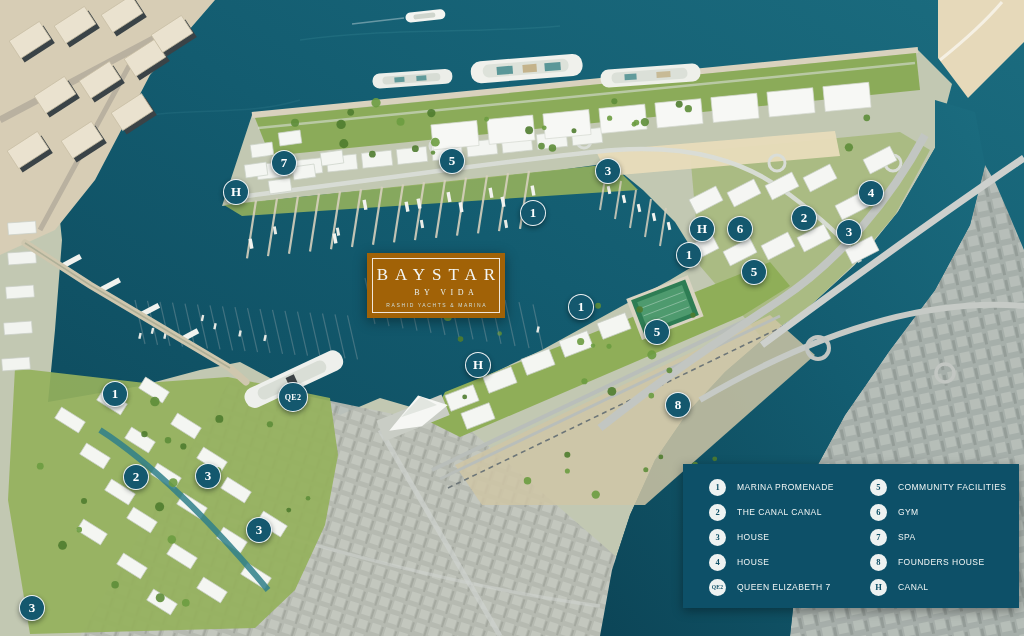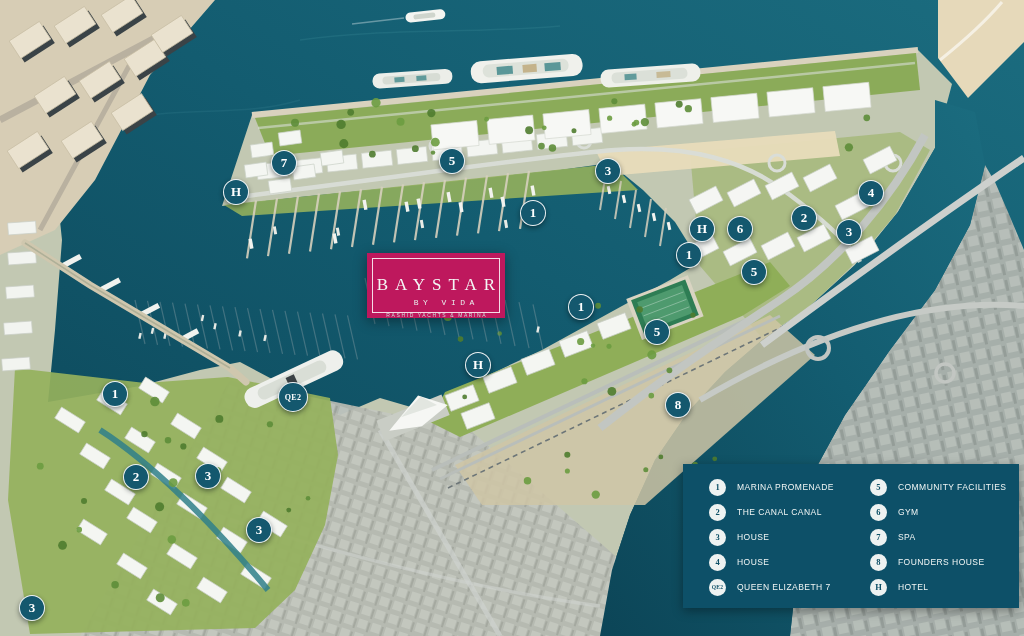--- a/index.html
+++ b/index.html
@@ -2,26 +2,26 @@
 <html><head>
 <meta charset="utf-8">
 <style>
   html,body{margin:0;padding:0;background:#06323f;}
   .stage{position:relative;width:1024px;height:636px;overflow:hidden;
          font-family:"Liberation Sans",sans-serif;}
   .map-art{position:absolute;left:0;top:0;width:1024px;height:636px;display:block;}
 
   
   .logo-card{position:absolute;left:367px;top:253px;width:138px;height:65px;
-    background:#be185d;box-shadow:0 3px 12px rgba(0,0,0,.4);
-    display:flex;flex-direction:column;align-items:center;justify-content:flex-end;}
+    background:#a16207;box-shadow:0 3px 12px rgba(0,0,0,.4);
+    display:flex;flex-direction:column;align-items:center;justify-content:center;}
   .logo-card::before{content:"";position:absolute;inset:5px;border:1px solid rgba(255,255,255,.85);}
   .brand-title{font-family:"Liberation Serif",serif;color:#f4f7f6;font-size:17px;
     letter-spacing:7px;text-indent:7px;line-height:1;margin-top:2px;}
-  .brand-subtitle{font-family:Liberation Mono, monospace;color:#e9efee;font-size:8px;
+  .brand-subtitle{font-family:Liberation Serif, serif;color:#e9efee;font-size:8px;
     letter-spacing:4.5px;text-indent:4.5px;margin-top:6px;line-height:1;margin-left:16px;}
   .brand-tagline{color:#cfdcd9;font-size:5px;letter-spacing:1.6px;text-indent:1.6px;
     margin-top:6px;line-height:1;}
 
   
   .marker{position:absolute;transform:translate(-50%,-50%);
     width:26px;height:26px;border-radius:50%;
     background:#14586e;border:1.5px solid rgba(255,255,255,.92);
     color:#fff;display:flex;align-items:center;justify-content:center;
     font-family:"Liberation Serif",serif;font-weight:700;font-size:13px;
@@ -507,18 +507,18 @@
         <div class="legend-row">
           <span class="legend-badge">7</span>
           <span class="legend-label">SPA</span>
         </div>
         <div class="legend-row">
           <span class="legend-badge">8</span>
           <span class="legend-label">FOUNDERS HOUSE</span>
         </div>
         <div class="legend-row">
           <span class="legend-badge">H</span>
-          <span class="legend-label">HOTEL</span>
+          <span class="legend-label">CANAL</span>
         </div>
       </div>
   </div>
 
 </div>
 
 </body></html>

